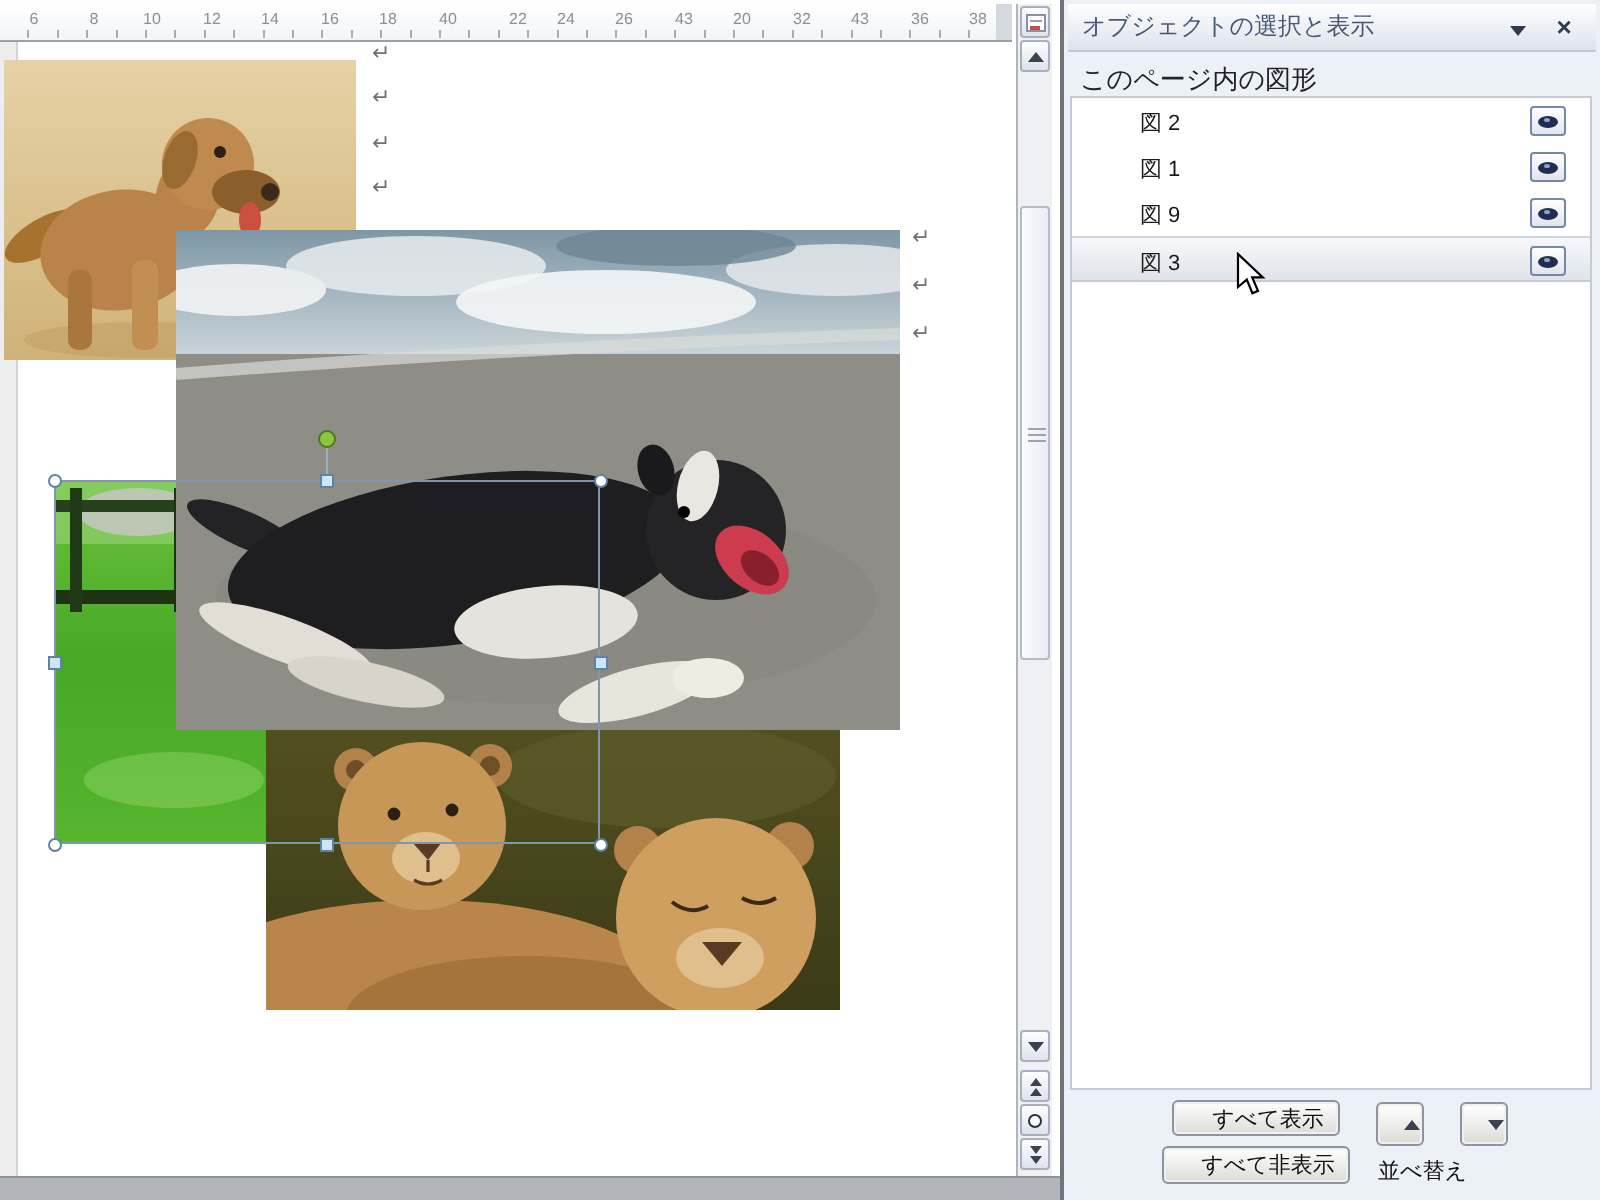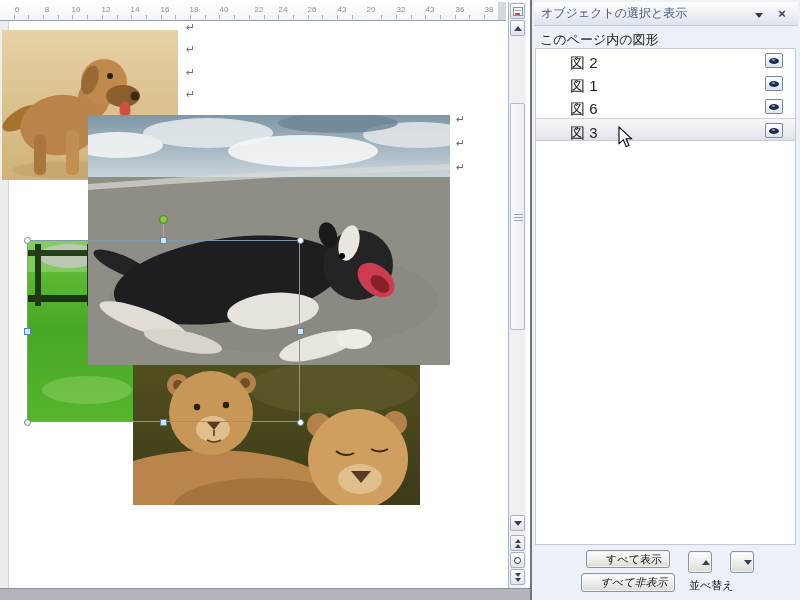--- a/index.html
+++ b/index.html
@@ -66,38 +66,38 @@
           display:flex; align-items:center; }
   .pane-title { font-size:12px; color:#4a5878; padding-left:7px; white-space:nowrap; }
   .pane-menu-btn { position:absolute; right:32px; top:7px; width:14px; height:12px;
           display:flex; align-items:center; justify-content:center; cursor:default; }
   .pane-menu-btn .tri-dn { border-top-color:#2f3a50; }
   .pane-close-btn { position:absolute; right:9px; top:4px; width:14px; height:16px;
           font-size:13px; font-weight:bold; color:#2f3a50; text-align:center; line-height:16px; }
   .pane-subtitle { position:absolute; left:8px; top:31px; font-size:13px; color:#222; }
   .pane-list { position:absolute; left:3px; top:48px; width:261px; height:497px;
           background:#ffffff; border:1px solid #c5cad3; }
-  .pane-row { position:relative; height:23px; font-size:15px; color:#1a1a1a; }
+  .pane-row { position:relative; height:23px; font-size:11px; color:#1a1a1a; }
   .pane-row .row-label { position:absolute; left:34px; top:5px; }
   .pane-row.selected { background:linear-gradient(#f7f8fa,#dfe3ea);
           border-top:1px solid #d0d4dc; border-bottom:1px solid #c6cbd4; }
   .eye-btn { position:absolute; right:12px; top:4px; width:18px; height:15px;
           border:1px solid #7688a8; border-radius:2px;
           background:linear-gradient(#ffffff,#dfe5ee); }
   .eye-glyph { position:absolute; left:3px; top:4px; width:10px; height:6px;
           background:#1e2d52; border-radius:50%; }
   .eye-glyph:after { content:""; position:absolute; left:3px; top:1px; width:3px; height:2px;
           background:#8fa2c8; border-radius:50%; }
 
   .pane-btn { position:absolute; border:1px solid #8e949e; border-radius:3px;
           background:linear-gradient(#ffffff,#dcdcd6); box-shadow:inset 0 0 0 1px #eef0f3;
           font-size:11px; color:#111; display:flex; align-items:center; justify-content:center;
           font-family:"Liberation Sans","DejaVu Sans",sans-serif;padding-left:12px; }
   .btn-show-all { left:54px; top:550px; width:84px; height:18px; }
-  .btn-hide-all { left:49px; top:573px; width:94px; height:19px;font-style:italic; }
+  .btn-hide-all { left:49px; top:573px; width:94px; height:19px; }
   .btn-up   { left:156px; top:551px; width:24px; height:22px; }
   .btn-down { left:198px; top:551px; width:24px; height:22px; }
   .reorder-label { position:absolute; left:157px; top:578px; font-size:11px; color:#111; }
 
   
   .cursor { position:absolute; left:618px; top:126px; z-index:20; }
 </style>
 </head>
 <body>
 
@@ -311,21 +311,21 @@
             <span class="eye-glyph"></span>
           </span>
       </div>
       <div class="pane-row">
         <span class="row-label">図 1</span>
         <span class="eye-btn">
             <span class="eye-glyph"></span>
           </span>
       </div>
       <div class="pane-row">
-        <span class="row-label">図 6</span>
+        <span class="row-label">図 9</span>
         <span class="eye-btn">
             <span class="eye-glyph"></span>
           </span>
       </div>
       <div class="pane-row selected">
         <span class="row-label">図 3</span>
         <span class="eye-btn">
             <span class="eye-glyph"></span>
           </span>
       </div>

